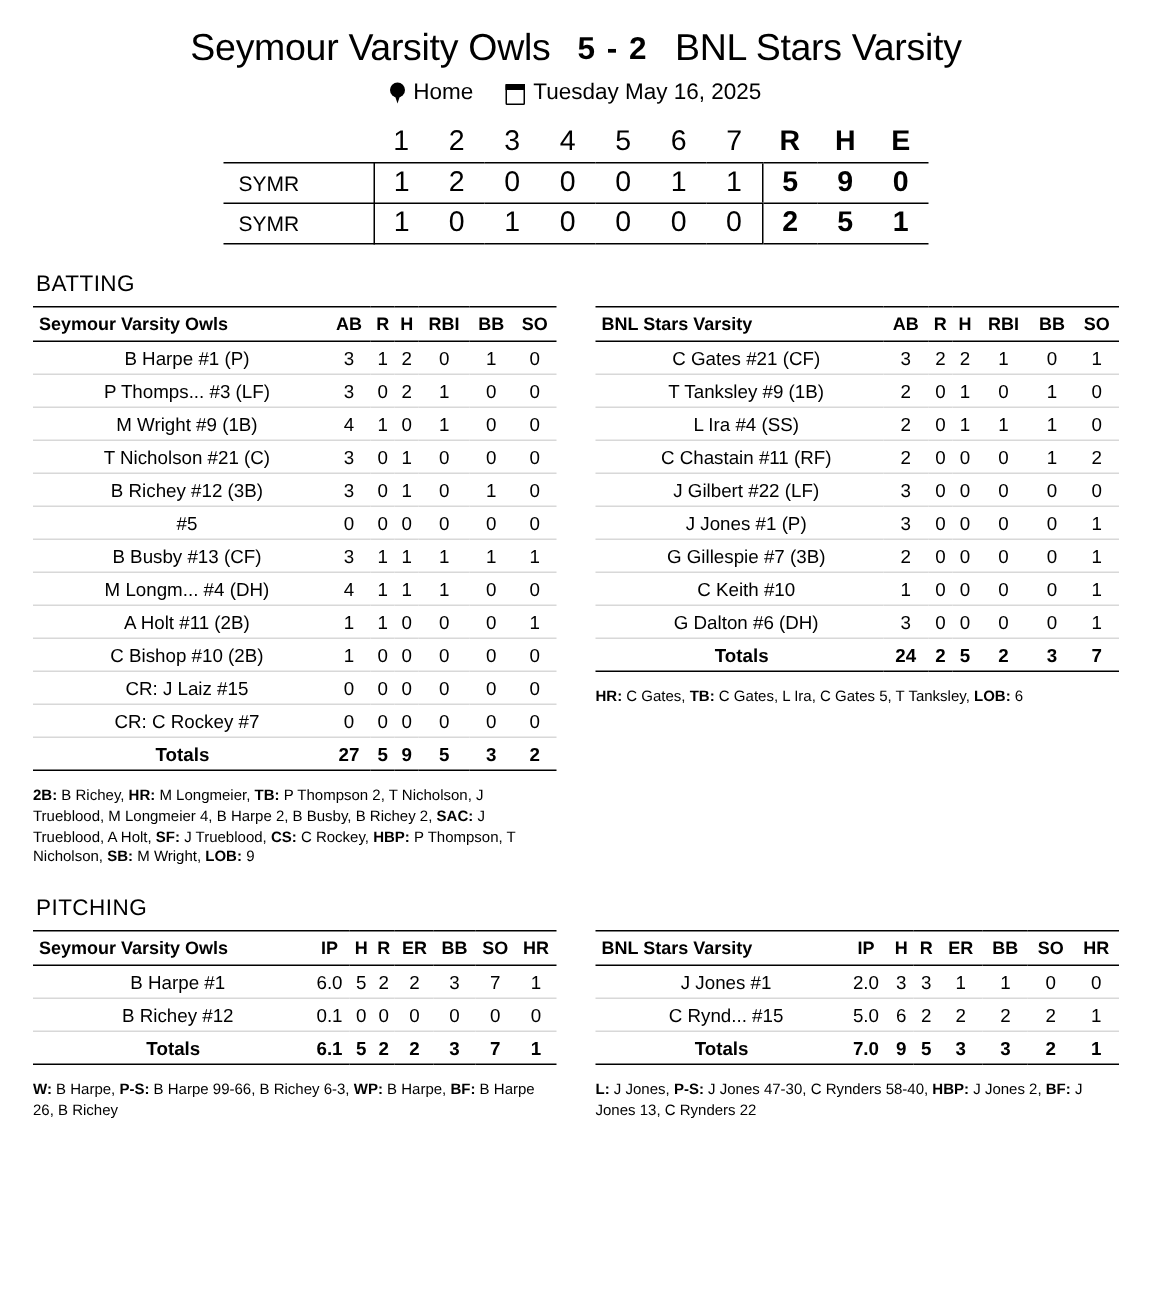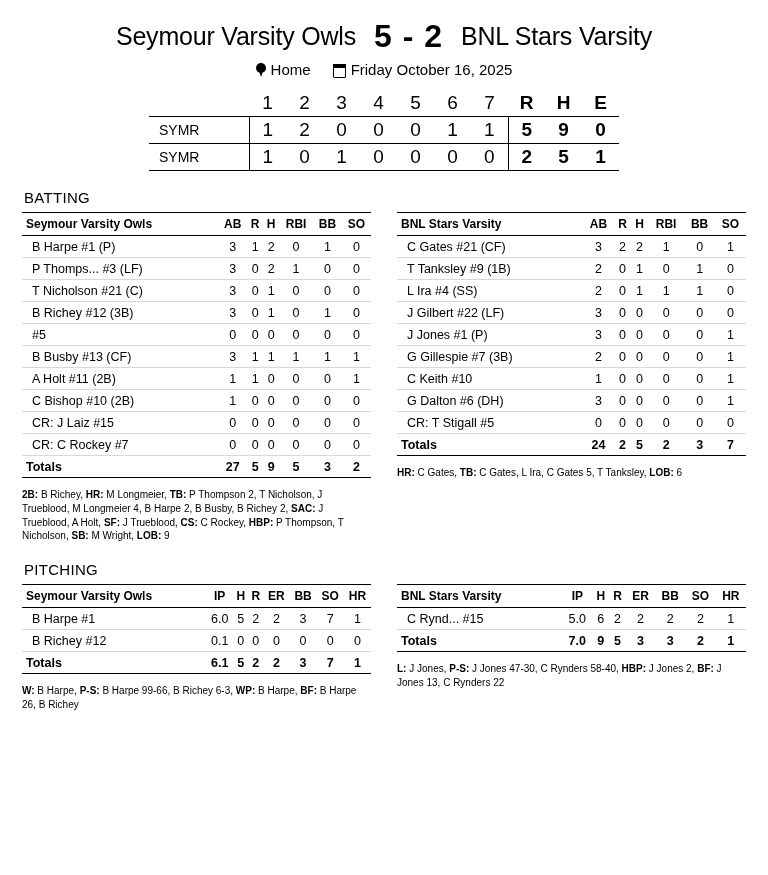--- a/index.html
+++ b/index.html
@@ -11,21 +11,21 @@
     color: #000000;
   }
   .page { width: 768px; height: 758px; position: relative; padding: 10px 22px 0 22px; }
 
   
   .score-header {
     display: flex; align-items: center; justify-content: center;
     gap: 18px; margin-top: 8px;
   }
   .team-name { font-size: 25px; font-weight: 400; letter-spacing: -0.2px; }
-  .score-line { font-size: 32px; font-weight: 700; letter-spacing: 1px; }
+  .score-line { font-size: 21px; font-weight: 700; letter-spacing: 1px; }
   .meta-row {
     display: flex; align-items: center; justify-content: center;
     gap: 22px; margin-top: 6px; font-size: 15px;
   }
   .meta-item { display: flex; align-items: center; gap: 5px; }
   .pin-icon { display: inline-block; width: 10px; height: 14px; position: relative; }
   .pin-icon::before {
     content: ""; position: absolute; left: 0; top: 0;
     width: 10px; height: 10px; border-radius: 50% 50% 50% 50%;
     background: #000;
@@ -74,21 +74,21 @@
     font-weight: 700; font-size: 12px; text-align: center;
     padding: 4px 1px; border-top: 1.5px solid #000; border-bottom: 1.5px solid #000;
     white-space: nowrap;
   }
   table.box th.name { text-align: left; padding-left: 4px; }
   table.box td {
     text-align: center; padding: 3.5px 1px; border-bottom: 1px solid #d8d8d8;
     white-space: nowrap;
   }
   table.box td.name {
-    text-align: left; padding-left: 10px;
+    text-align: center; padding-left: 10px;
     overflow: hidden; text-overflow: ellipsis; max-width: 150px;
   }
   table.box tr.totals td {
     font-weight: 700; border-top: 1.5px solid #000; border-bottom: 1.5px solid #000;
   }
   table.box tr.totals td.name { padding-left: 4px; }
   table.box tr:last-child td { border-bottom: 1.5px solid #000; }
 
   .notes { font-size: 10px; line-height: 1.38; margin-top: 10px; }
   .notes b { font-weight: 700; }
@@ -106,21 +106,21 @@
     <span class="team-name">BNL Stars Varsity</span>
   </div>
 
   <div class="meta-row">
     <span class="meta-item">
       <span class="pin-icon"></span>
       <span>Home</span>
     </span>
     <span class="meta-item">
       <span class="cal-icon"></span>
-      <span>Friday October 16, 2025</span>
+      <span>Tuesday May 16, 2025</span>
     </span>
   </div>
 
   <div class="linescore-wrap">
     <table class="linescore">
       <thead>
         <tr>
           <th class="blank"></th>
           <th>1</th>
           <th>2</th>
@@ -193,20 +193,29 @@
             <tr>
               <td class="name">P Thomps... #3 (LF)</td>
               <td>3</td>
               <td>0</td>
               <td>2</td>
               <td>1</td>
               <td>0</td>
               <td>0</td>
             </tr>
             <tr>
+              <td class="name">M Wright #9 (1B)</td>
+              <td>4</td>
+              <td>1</td>
+              <td>0</td>
+              <td>1</td>
+              <td>0</td>
+              <td>0</td>
+            </tr>
+            <tr>
               <td class="name">T Nicholson #21 (C)</td>
               <td>3</td>
               <td>0</td>
               <td>1</td>
               <td>0</td>
               <td>0</td>
               <td>0</td>
             </tr>
             <tr>
               <td class="name">B Richey #12 (3B)</td>
@@ -227,20 +236,29 @@
               <td>0</td>
             </tr>
             <tr>
               <td class="name">B Busby #13 (CF)</td>
               <td>3</td>
               <td>1</td>
               <td>1</td>
               <td>1</td>
               <td>1</td>
               <td>1</td>
+            </tr>
+            <tr>
+              <td class="name">M Longm... #4 (DH)</td>
+              <td>4</td>
+              <td>1</td>
+              <td>1</td>
+              <td>1</td>
+              <td>0</td>
+              <td>0</td>
             </tr>
             <tr>
               <td class="name">A Holt #11 (2B)</td>
               <td>1</td>
               <td>1</td>
               <td>0</td>
               <td>0</td>
               <td>0</td>
               <td>1</td>
             </tr>
@@ -320,20 +338,29 @@
             <tr>
               <td class="name">L Ira #4 (SS)</td>
               <td>2</td>
               <td>0</td>
               <td>1</td>
               <td>1</td>
               <td>1</td>
               <td>0</td>
             </tr>
             <tr>
+              <td class="name">C Chastain #11 (RF)</td>
+              <td>2</td>
+              <td>0</td>
+              <td>0</td>
+              <td>0</td>
+              <td>1</td>
+              <td>2</td>
+            </tr>
+            <tr>
               <td class="name">J Gilbert #22 (LF)</td>
               <td>3</td>
               <td>0</td>
               <td>0</td>
               <td>0</td>
               <td>0</td>
               <td>0</td>
             </tr>
             <tr>
               <td class="name">J Jones #1 (P)</td>
@@ -363,29 +390,20 @@
               <td>1</td>
             </tr>
             <tr>
               <td class="name">G Dalton #6 (DH)</td>
               <td>3</td>
               <td>0</td>
               <td>0</td>
               <td>0</td>
               <td>0</td>
               <td>1</td>
-            </tr>
-            <tr>
-              <td class="name">CR: T Stigall #5</td>
-              <td>0</td>
-              <td>0</td>
-              <td>0</td>
-              <td>0</td>
-              <td>0</td>
-              <td>0</td>
             </tr>
             <tr class="totals">
               <td class="name">Totals</td>
               <td>24</td>
               <td>2</td>
               <td>5</td>
               <td>2</td>
               <td>3</td>
               <td>7</td>
             </tr>
@@ -456,20 +474,30 @@
           <th>H</th>
           <th>R</th>
           <th>ER</th>
           <th>BB</th>
           <th>SO</th>
           <th>HR</th>
         </tr>
           </thead>
         <tbody>
             <tr>
+              <td class="name">J Jones #1</td>
+              <td>2.0</td>
+              <td>3</td>
+              <td>3</td>
+              <td>1</td>
+              <td>1</td>
+              <td>0</td>
+              <td>0</td>
+            </tr>
+            <tr>
               <td class="name">C Rynd... #15</td>
               <td>5.0</td>
               <td>6</td>
               <td>2</td>
               <td>2</td>
               <td>2</td>
               <td>2</td>
               <td>1</td>
             </tr>
             <tr class="totals">

